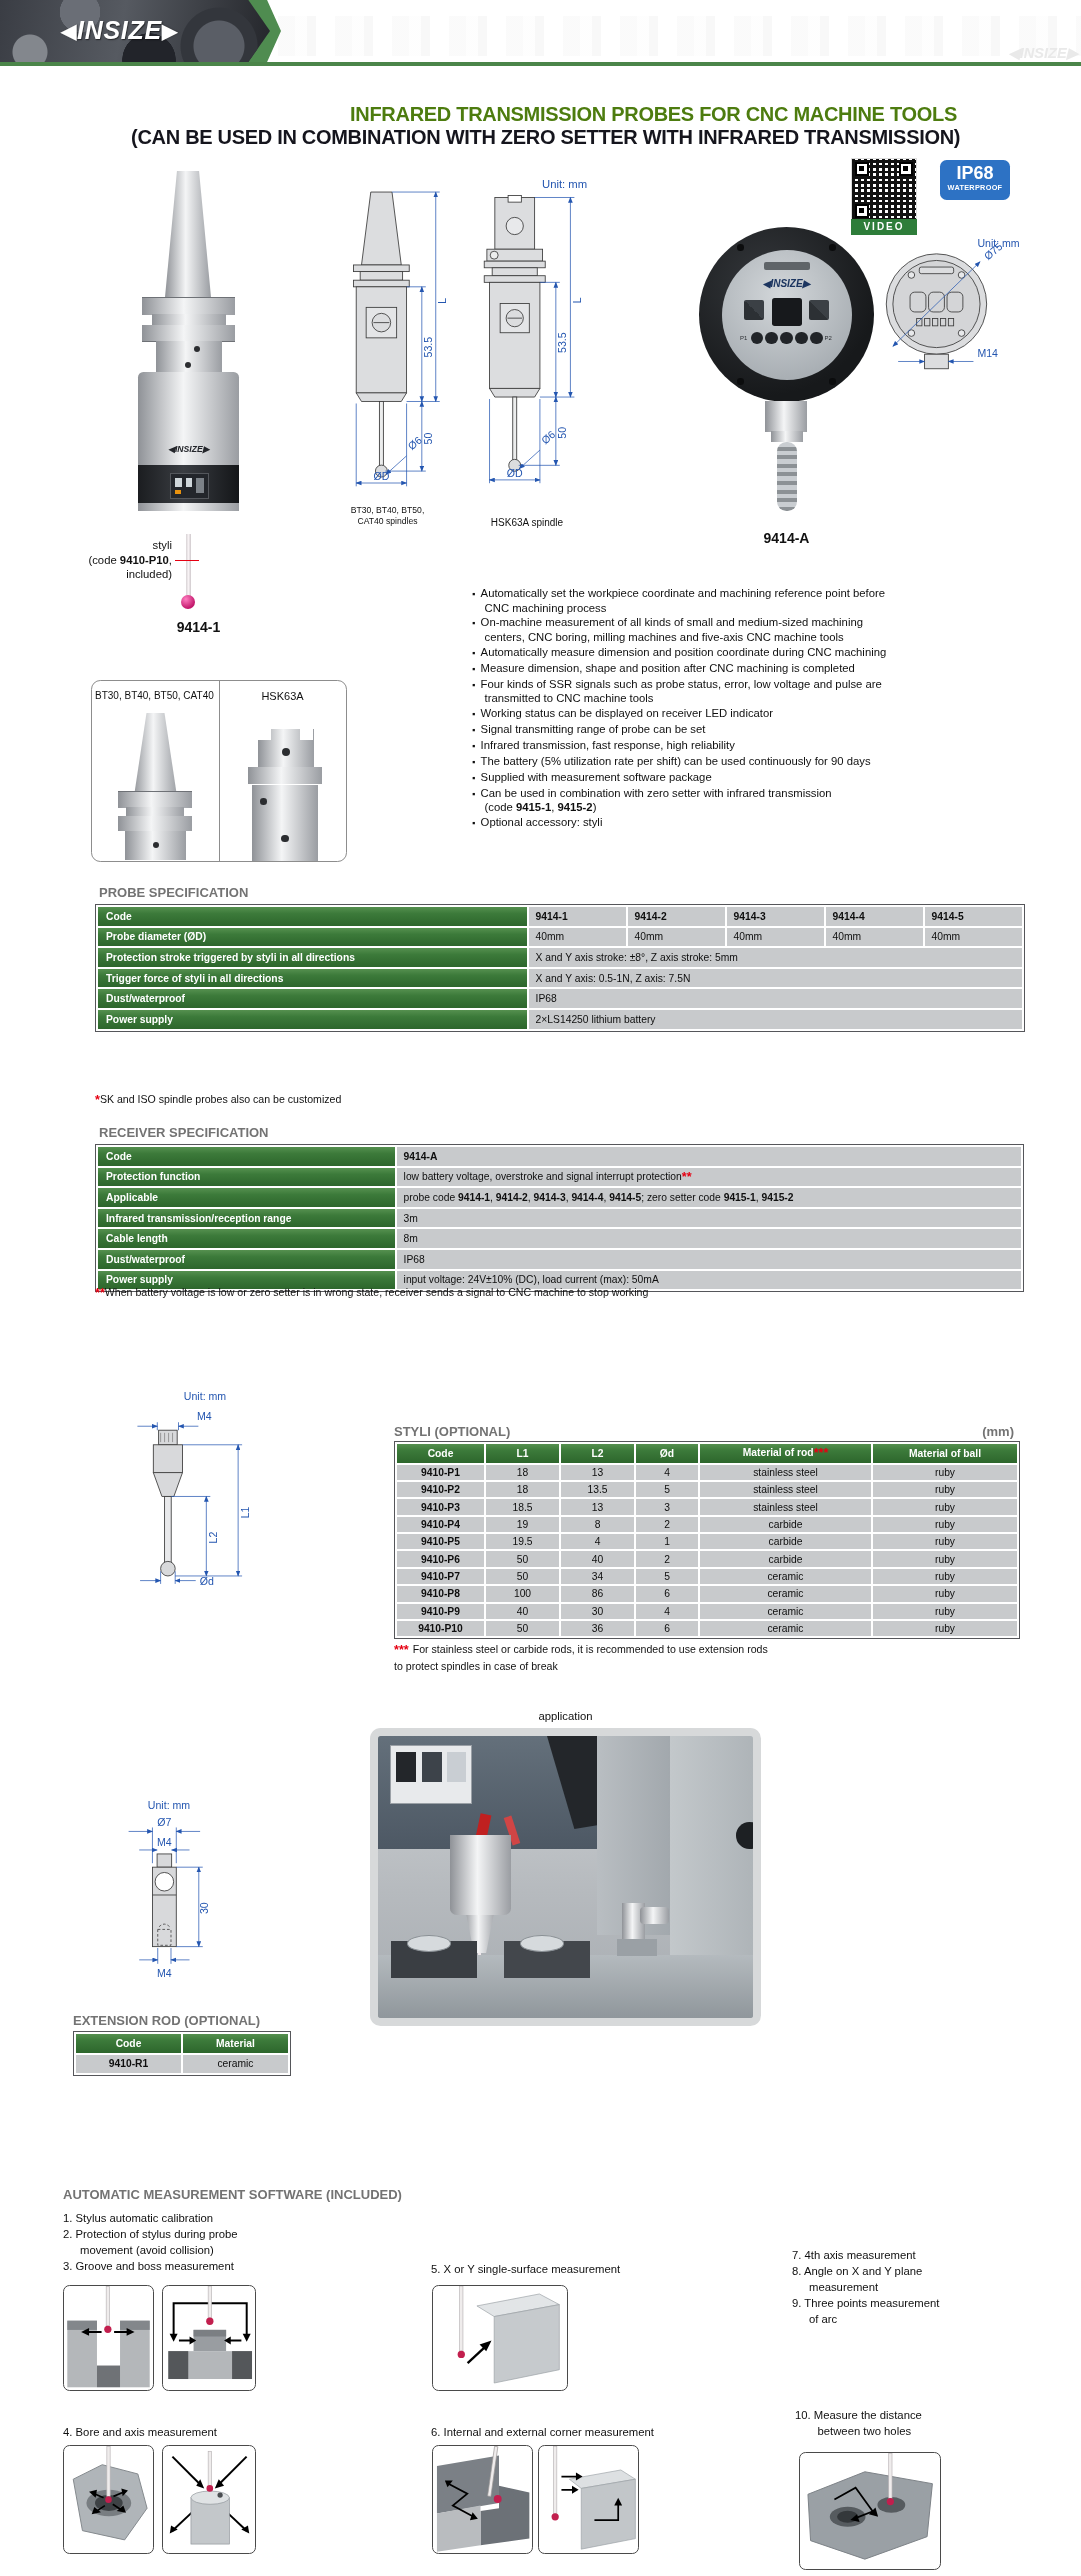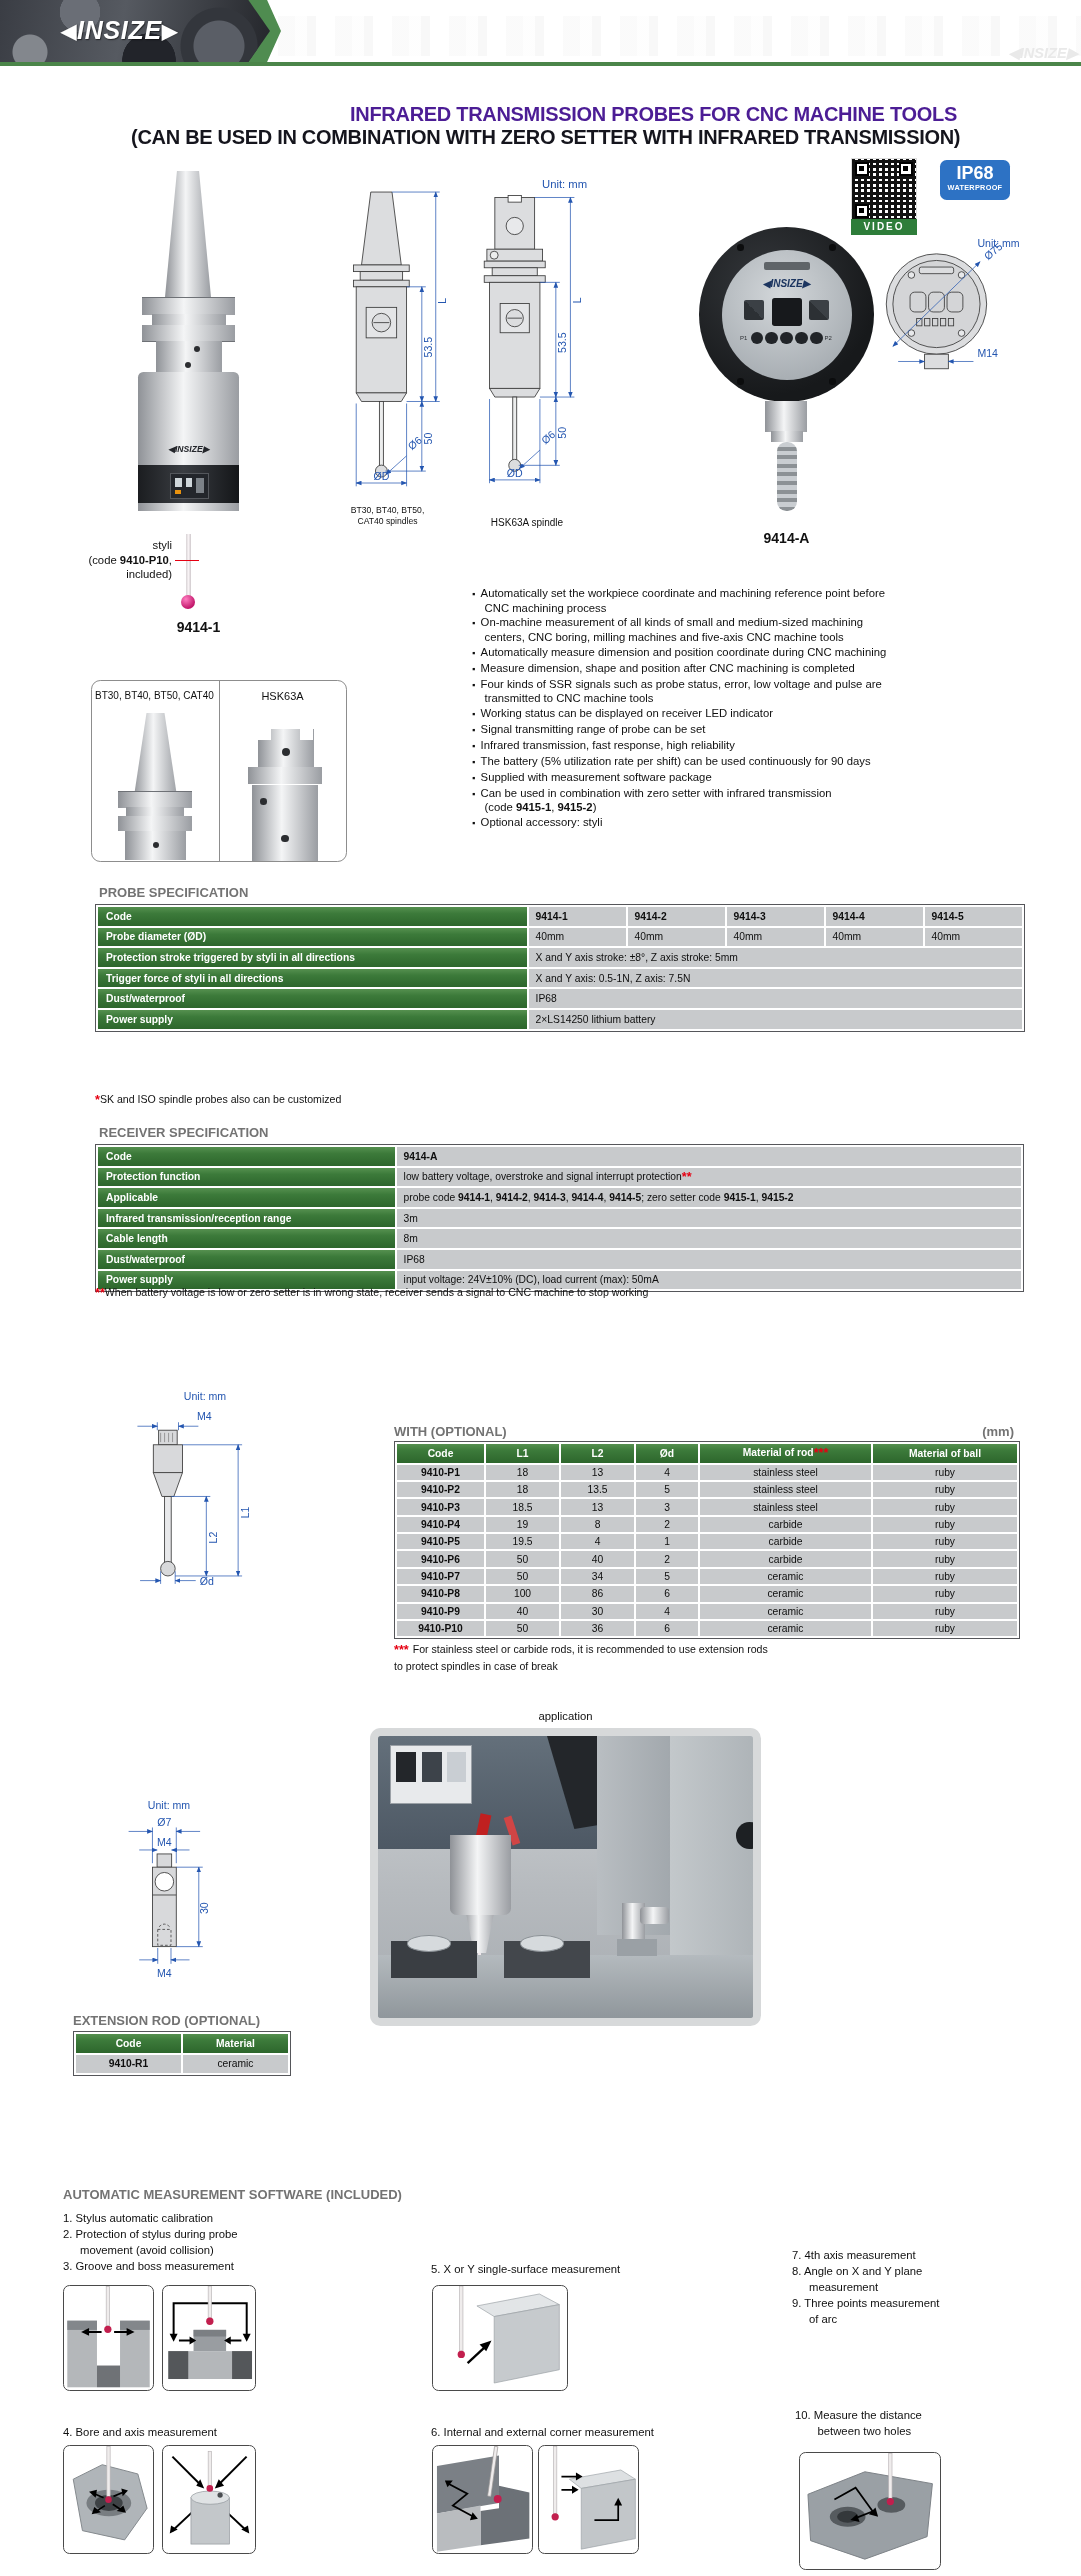--- a/index.html
+++ b/index.html
@@ -20,21 +20,21 @@
     clip-path:polygon(0 0,76% 0,100% 50%,76% 100%,0 100%,62% 50%);}
   .mast-logo{left:61px;top:16px;width:172px;height:32px;color:#fff;font-weight:bold;font-style:italic;
     font-size:25px;letter-spacing:0.7px;white-space:nowrap;text-shadow:0.7px 0.7px 1.3px rgba(0,0,0,.6);}
   .mast-logo .arr{font-style:normal;font-size:20px;vertical-align:1.3px;}
   .mast-wm-pattern{left:278px;top:16px;width:803px;height:40px;opacity:.5;
     background:repeating-linear-gradient(90deg,#f6f6f6 0 17px,#fcfcfc 17px 29px,#f1f1f1 29px 38px,#ffffff 38px 57px);}
   .mast-wm{right:4px;top:44px;color:#e9e9e9;font-weight:bold;font-style:italic;font-size:14.6px;white-space:nowrap;}
   .mast-rule{left:0;top:62px;width:1082px;height:4px;background:#4b8549;}
   
   .title-l1{left:0;top:103px;width:1082px;text-align:center;padding-left:225px;box-sizing:border-box;
-    font-size:20px;font-weight:bold;color:#4c1d95;letter-spacing:-0.3px;}
+    font-size:20px;font-weight:bold;color:#4d7c0f;letter-spacing:-0.3px;}
   .title-l2{left:0;top:126px;width:1082px;text-align:center;padding-left:9.3px;box-sizing:border-box;
     font-size:20px;font-weight:bold;color:#15151d;letter-spacing:-0.3px;}
   
   .qr{left:851px;top:158px;width:66px;height:64px;border:1.3px solid #dcdcdc;box-sizing:border-box;background:
       repeating-linear-gradient(0deg,#111 0 2.7px,rgba(255,255,255,0) 2.7px 5.3px),
       repeating-linear-gradient(90deg,#111 0 2.7px,#fff 2.7px 6px);}
   .qr .finder{position:absolute;width:14.6px;height:14.6px;border:2.7px solid #000;background:#fff;box-sizing:border-box;}
   .qr .finder::after{content:"";position:absolute;left:2px;top:2px;width:5.3px;height:5.3px;background:#000;}
   .qr-video{left:851px;top:219px;width:66px;height:16px;background:#2e7d3a;color:#fff;font-weight:bold;
     font-size:10px;letter-spacing:2px;text-align:center;line-height:16px;}
@@ -467,21 +467,21 @@
       <line x1="93" y1="281" x2="93" y2="300"></line>
         <line x1="115" y1="281" x2="115" y2="300"></line>
       <line x1="62" y1="295" x2="93" y2="295" marker-end="url(#sde)"></line>
       <line x1="146" y1="295" x2="115" y2="295" marker-end="url(#sde)"></line>
     </g>
     <text class="dimtxt" x="226" y="192" transform="rotate(-90 226,192)" text-anchor="middle">L1</text>
     <text class="dimtxt" x="178" y="230" transform="rotate(-90 178,230)" text-anchor="middle">L2</text>
     <text class="dimtxt" x="152" y="301">Ød</text>
   </svg>
 
-  <div class="abs sec-title" style="left:394px;top:1424px">WITH (OPTIONAL)</div>
+  <div class="abs sec-title" style="left:394px;top:1424px">STYLI (OPTIONAL)</div>
   <div class="abs sec-title" style="left:948px;top:1424px;width:66px;text-align:right">(mm)</div>
   <div class="abs" style="left:394px;top:1441px">
     <table class="spec" style="width:620px">
       <colgroup>
           <col style="width:87px">
           <col style="width:73px">
           <col style="width:73px">
           <col style="width:62px">
           <col style="width:171px">
           <col style="width:144px">

